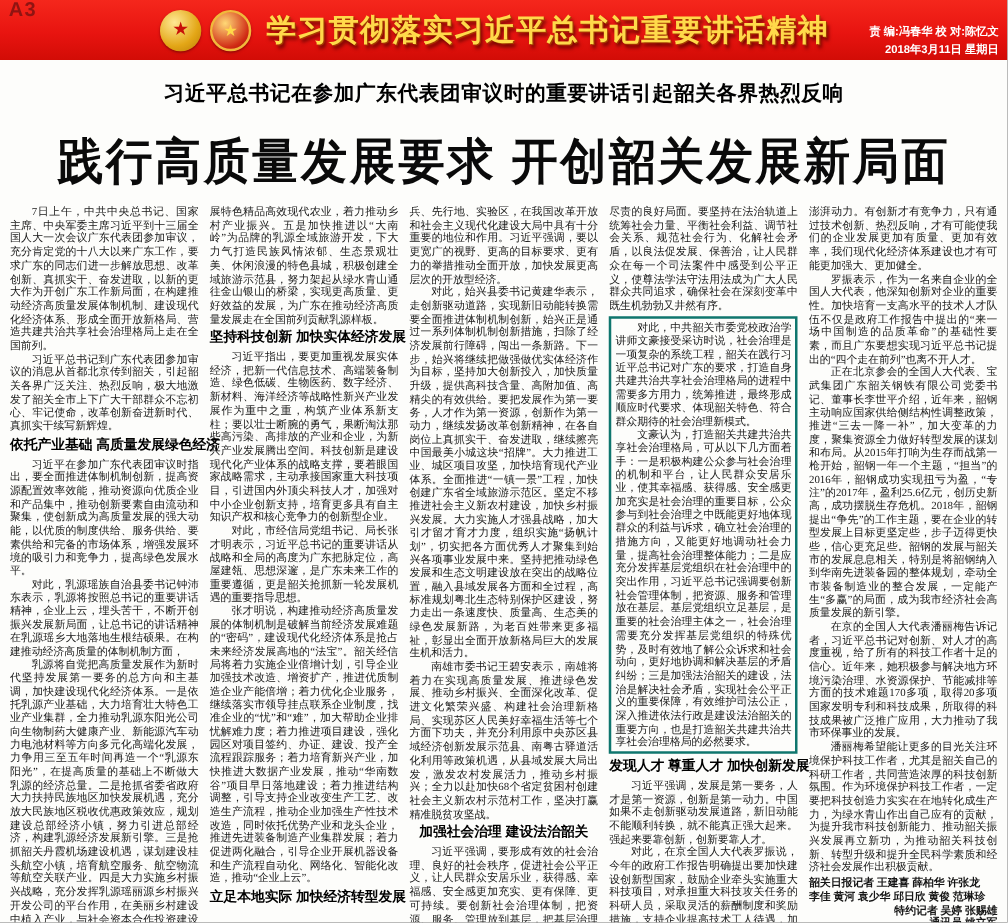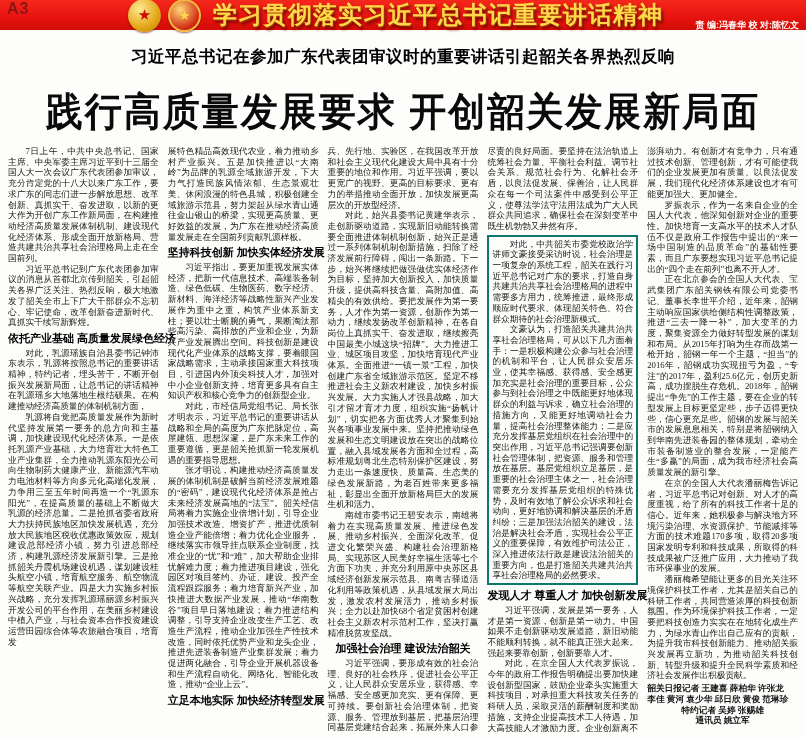--- a/index.html
+++ b/index.html
@@ -1,20 +1,20 @@
 <!DOCTYPE html>
 <html><head>
 <meta charset="utf-8">
 <style>
   html,body { margin:0; padding:0; background:#888; }
   .page { width:806px; height:738px; background:#fdfdfb; overflow:hidden; position:relative;
           font-family:"Liberation Serif", serif; margin:0 auto; }
 
   
-  .banner { height:30px; background:linear-gradient(180deg,#f5271c 0%, #e81410 55%, #d20c06 100%);
+  .banner { height:48px; background:linear-gradient(180deg,#f5271c 0%, #e81410 55%, #d20c06 100%);
             position:relative; display:flex; align-items:center; }
   .page-label { position:absolute; top:0px; left:7px; font-family:"Liberation Sans",sans-serif;
                 font-weight:bold; font-size:16px; color:#8f1412; letter-spacing:1px; }
   .emblems { margin-left:128px; display:flex; gap:7px; align-items:center; }
   .emblem { width:33px; height:33px; border-radius:50%; display:flex; align-items:center;
             justify-content:center; box-shadow:0 1px 2px rgba(80,0,0,.6); }
   .emblem.national { background:radial-gradient(circle at 35% 30%, #ffe893, #e3a616 60%, #b97c07); }
   .emblem.national .star { color:#c81008; font-size:15px; line-height:1; }
   .emblem.cppcc { background:radial-gradient(circle at 35% 30%, #ffd876, #d02a14 70%, #9c1408);
                   border:2px solid #f0b93c; width:29px; height:29px; }
@@ -37,21 +37,21 @@
   .columns { display:flex; gap:9px; padding:0 8px; height:586px; overflow:hidden; }
   .col { flex:1 1 0; min-width:0; text-align:justify; color:#161616;
          font-size:8.7px; line-height:10.7px; }
   .col p { margin:0; text-indent:2em; }
   .col p.cont { text-indent:0; }
   .sec { text-align:center; font-family:"Liberation Sans",sans-serif; font-weight:bold;
          font-size:11px; color:#000; margin:5px 0 4px; white-space:nowrap; }
   .red-box { border:2px solid #0f766e; padding:2px 3px; margin:3px 0; }
   .byline { font-weight:bold; margin-top:2px; }
   .byline p { text-indent:0; }
-  .byline p.r { text-align:center; }
+  .byline p.r { text-align:right; }
 </style>
 </head>
 <body>
 
 <div class="page">
 
   <div class="banner">
     <span class="page-label">A3</span>
     <div class="emblems">
       <span class="emblem national">
@@ -70,21 +70,22 @@
 
   <div class="kicker">习近平总书记在参加广东代表团审议时的重要讲话引起韶关各界热烈反响</div>
   <h2 class="headline">践行高质量发展要求 开创韶关发展新局面</h2>
 
   <div class="columns">
 
     <div class="col">
       <p class="para">7日上午，中共中央总书记、国家主席、中央军委主席习近平到十三届全国人大一次会议广东代表团参加审议，充分肯定党的十八大以来广东工作，要求广东的同志们进一步解放思想、改革创新、真抓实干、奋发进取，以新的更大作为开创广东工作新局面，在构建推动经济高质量发展体制机制、建设现代化经济体系、形成全面开放新格局、营造共建共治共享社会治理格局上走在全国前列。</p>
       <p class="para">习近平总书记到广东代表团参加审议的消息从首都北京传到韶关，引起韶关各界广泛关注、热烈反响，极大地激发了韶关全市上下广大干部群众不忘初心、牢记使命，改革创新奋进新时代、真抓实干续写新辉煌。</p>
       <h3 class="sec">依托产业基础 高质量发展绿色经济</h3>
-      <p class="para">对此，乳源瑶族自治县委书记钟沛东表示，乳源将按照总书记的重要讲话精神，特约记者，埋头苦干，不断开创振兴发展新局面，让总书记的讲话精神在乳源瑶乡大地落地生根结硕果。在构建推动经济高质量的体制机制方面，</p>
+      <p class="para">习近平在参加广东代表团审议时指出，要全面推进体制机制创新，提高资源配置效率效能，推动资源向优质企业和产品集中，推动创新要素自由流动和聚集，使创新成为高质量发展的强大动能，以优质的制度供给、服务供给、要素供给和完备的市场体系，增强发展环境的吸引力和竞争力，提高绿色发展水平。</p>
+      <p class="para">对此，乳源瑶族自治县委书记钟沛东表示，乳源将按照总书记的重要讲话精神，企业上云，埋头苦干，不断开创振兴发展新局面，让总书记的讲话精神在乳源瑶乡大地落地生根结硕果。在构建推动经济高质量的体制机制方面，</p>
       <p class="para">乳源将自觉把高质量发展作为新时代坚持发展第一要务的总方向和主基调，加快建设现代化经济体系。一是依托乳源产业基础，大力培育壮大特色工业产业集群，全力推动乳源东阳光公司向生物制药大健康产业、新能源汽车动力电池材料等方向多元化高端化发展，力争用三至五年时间再造一个“乳源东阳光”，在提高质量的基础上不断做大乳源的经济总量。二是抢抓省委省政府大力扶持民族地区加快发展机遇，充分放大民族地区税收优惠政策效应，规划建设总部经济小镇，努力引进总部经济，构建乳源经济发展新引擎。三是抢抓韶关丹霞机场建设机遇，谋划建设桂头航空小镇，培育航空服务、航空物流等航空关联产业。四是大力实施乡村振兴战略，充分发挥乳源瑶丽源乡村振兴开发公司的平台作用，在美丽乡村建设中植入产业，与社会资本合作投资建设运营田园综合体等农旅融合项目，培育发</p>
     </div>
 
     <div class="col">
       <p class="para cont">展特色精品高效现代农业，着力推动乡村产业振兴。五是加快推进以“大南岭”为品牌的乳源全域旅游开发，下大力气打造民族风情浓郁、生态景观壮美、休闲浪漫的特色县城，积极创建全域旅游示范县，努力架起从绿水青山通往金山银山的桥梁，实现更高质量、更好效益的发展，为广东在推动经济高质量发展走在全国前列贡献乳源样板。</p>
       <h3 class="sec">坚持科技创新 加快实体经济发展</h3>
       <p class="para">习近平指出，要更加重视发展实体经济，把新一代信息技术、高端装备制造、绿色低碳、生物医药、数字经济、新材料、海洋经济等战略性新兴产业发展作为重中之重，构筑产业体系新支柱；要以壮士断腕的勇气，果断淘汰那些高污染、高排放的产业和企业，为新兴产业发展腾出空间。科技创新是建设现代化产业体系的战略支撑，要着眼国家战略需求，主动承接国家重大科技项目，引进国内外顶尖科技人才，加强对中小企业创新支持，培育更多具有自主知识产权和核心竞争力的创新型企业。</p>
       <p class="para">对此，市经信局党组书记、局长张才明表示，习近平总书记的重要讲话从战略和全局的高度为广东把脉定位，高屋建瓴、思想深邃，是广东未来工作的重要遵循，更是韶关抢抓新一轮发展机遇的重要指导思想。</p>
       <p class="para">张才明说，构建推动经济高质量发展的体制机制是破解当前经济发展难题的“密码”，建设现代化经济体系是抢占未来经济发展高地的“法宝”。韶关经信局将着力实施企业倍增计划，引导企业加强技术改造、增资扩产，推进优质制造企业产能倍增；着力优化企业服务，继续落实市领导挂点联系企业制度，找准企业的“忧”和“难”，加大帮助企业排忧解难力度；着力推进项目建设，强化园区对项目签约、办证、建设、投产全流程跟踪服务；着力培育新兴产业，加快推进大数据产业发展，推动“华南数谷”项目早日落地建设；着力推进结构调整，引导支持企业改变生产工艺、改造生产流程，推动企业加强生产性技术改造，同时依托优势产业和龙头企业，推进先进装备制造产业集群发展；着力促进两化融合，引导企业开展机器设备和生产流程自动化、网络化、智能化改造，推动“企业上云”。</p>
       <h3 class="sec">立足本地实际 加快经济转型发展</h3>
@@ -103,21 +104,21 @@
       <div class="red-box">
         <p class="para">对此，中共韶关市委党校政治学讲师文豪接受采访时说，社会治理是一项复杂的系统工程，韶关在践行习近平总书记对广东的要求，打造自身共建共治共享社会治理格局的进程中需要多方用力，统筹推进，最终形成顺应时代要求、体现韶关特色、符合群众期待的社会治理新模式。</p>
         <p class="para">文豪认为，打造韶关共建共治共享社会治理格局，可从以下几方面着手：一是积极构建公众参与社会治理的机制和平台，让人民群众安居乐业，使其幸福感、获得感、安全感更加充实是社会治理的重要目标，公众参与到社会治理之中既能更好地体现群众的利益与诉求，确立社会治理的措施方向，又能更好地调动社会力量，提高社会治理整体能力；二是应充分发挥基层党组织在社会治理中的突出作用，习近平总书记强调要创新社会管理体制，把资源、服务和管理放在基层。基层党组织立足基层，是重要的社会治理主体之一，社会治理需要充分发挥基层党组织的特殊优势，及时有效地了解公众诉求和社会动向，更好地协调和解决基层的矛盾纠纷；三是加强法治韶关的建设，法治是解决社会矛盾，实现社会公平正义的重要保障，有效维护司法公正，深入推进依法行政是建设法治韶关的重要方向，也是打造韶关共建共治共享社会治理格局的必然要求。</p>
       </div>
       <h3 class="sec">发现人才 尊重人才 加快创新发展</h3>
       <p class="para">习近平强调，发展是第一要务，人才是第一资源，创新是第一动力。中国如果不走创新驱动发展道路，新旧动能不能顺利转换，就不能真正强大起来。强起来要靠创新，创新要靠人才。</p>
       <p class="para">对此，在京全国人大代表罗振说，今年的政府工作报告明确提出要加快建设创新型国家，鼓励企业牵头实施重大科技项目，对承担重大科技攻关任务的科研人员，采取灵活的薪酬制度和奖励措施，支持企业提高技术工人待遇，加大高技能人才激励力度。企业创新离不开人才，只有不断完善人才工作体制机制，优化人才发展环境，才能最大限度地激发创新创造的</p>
     </div>
 
     <div class="col">
-      <p class="para cont">澎湃动力。有创新才有竞争力，只有通过技术创新、管理创新，才有可能使我们的企业发展更加有质量、以良法促发展，我们现代化经济体系建设也才有可能更加强大、更加健全。</p>
+      <p class="para cont">澎湃动力。有创新才有竞争力，只有通过技术创新、热烈反响，才有可能使我们的企业发展更加有质量、更加有效率，我们现代化经济体系建设也才有可能更加强大、更加健全。</p>
       <p class="para">罗振表示，作为一名来自企业的全国人大代表，他深知创新对企业的重要性。加快培育一支高水平的技术人才队伍不仅是政府工作报告中提出的“来一场中国制造的品质革命”的基础性要素，而且广东要想实现习近平总书记提出的“四个走在前列”也离不开人才。</p>
       <p class="para">正在北京参会的全国人大代表、宝武集团广东韶关钢铁有限公司党委书记、董事长李世平介绍，近年来，韶钢主动响应国家供给侧结构性调整政策，推进“三去一降一补”，加大变革的力度，聚集资源全力做好转型发展的谋划和布局。从2015年打响为生存而战第一枪开始，韶钢一年一个主题，“担当”的2016年，韶钢成功实现扭亏为盈，“专注”的2017年，盈利25.6亿元，创历史新高，成功摆脱生存危机。2018年，韶钢提出“争先”的工作主题，要在企业的转型发展上目标更坚定些，步子迈得更快些，信心更充足些。韶钢的发展与韶关市的发展息息相关，特别是将韶钢纳入到华南先进装备园的整体规划，牵动全市装备制造业的整合发展，一定能产生“多赢”的局面，成为我市经济社会高质量发展的新引擎。</p>
       <p class="para">在京的全国人大代表潘丽梅告诉记者，习近平总书记对创新、对人才的高度重视，给了所有的科技工作者十足的信心。近年来，她积极参与解决地方环境污染治理、水资源保护、节能减排等方面的技术难题170多项，取得20多项国家发明专利和科技成果，所取得的科技成果被广泛推广应用，大力推动了我市环保事业的发展。</p>
       <p class="para">潘丽梅希望能让更多的目光关注环境保护科技工作者，尤其是韶关自己的科研工作者，共同营造浓厚的科技创新氛围。作为环境保护科技工作者，一定要把科技创造力实实在在地转化成生产力，为绿水青山作出自己应有的贡献，为提升我市科技创新能力、推动韶关振兴发展再立新功，为推动韶关科技创新、转型升级和提升全民科学素质和经济社会发展作出积极贡献。</p>
       <div class="byline">
         <p>韶关日报记者 王建喜 薛柏华 许张龙</p>
         <p>李佳 黄河 袁少华 邱日欣 黄俊 范琳珍</p>
         <p class="r">特约记者 吴婷 张赐雄</p>
         <p class="r">通讯员 姚立军</p>
       </div>

